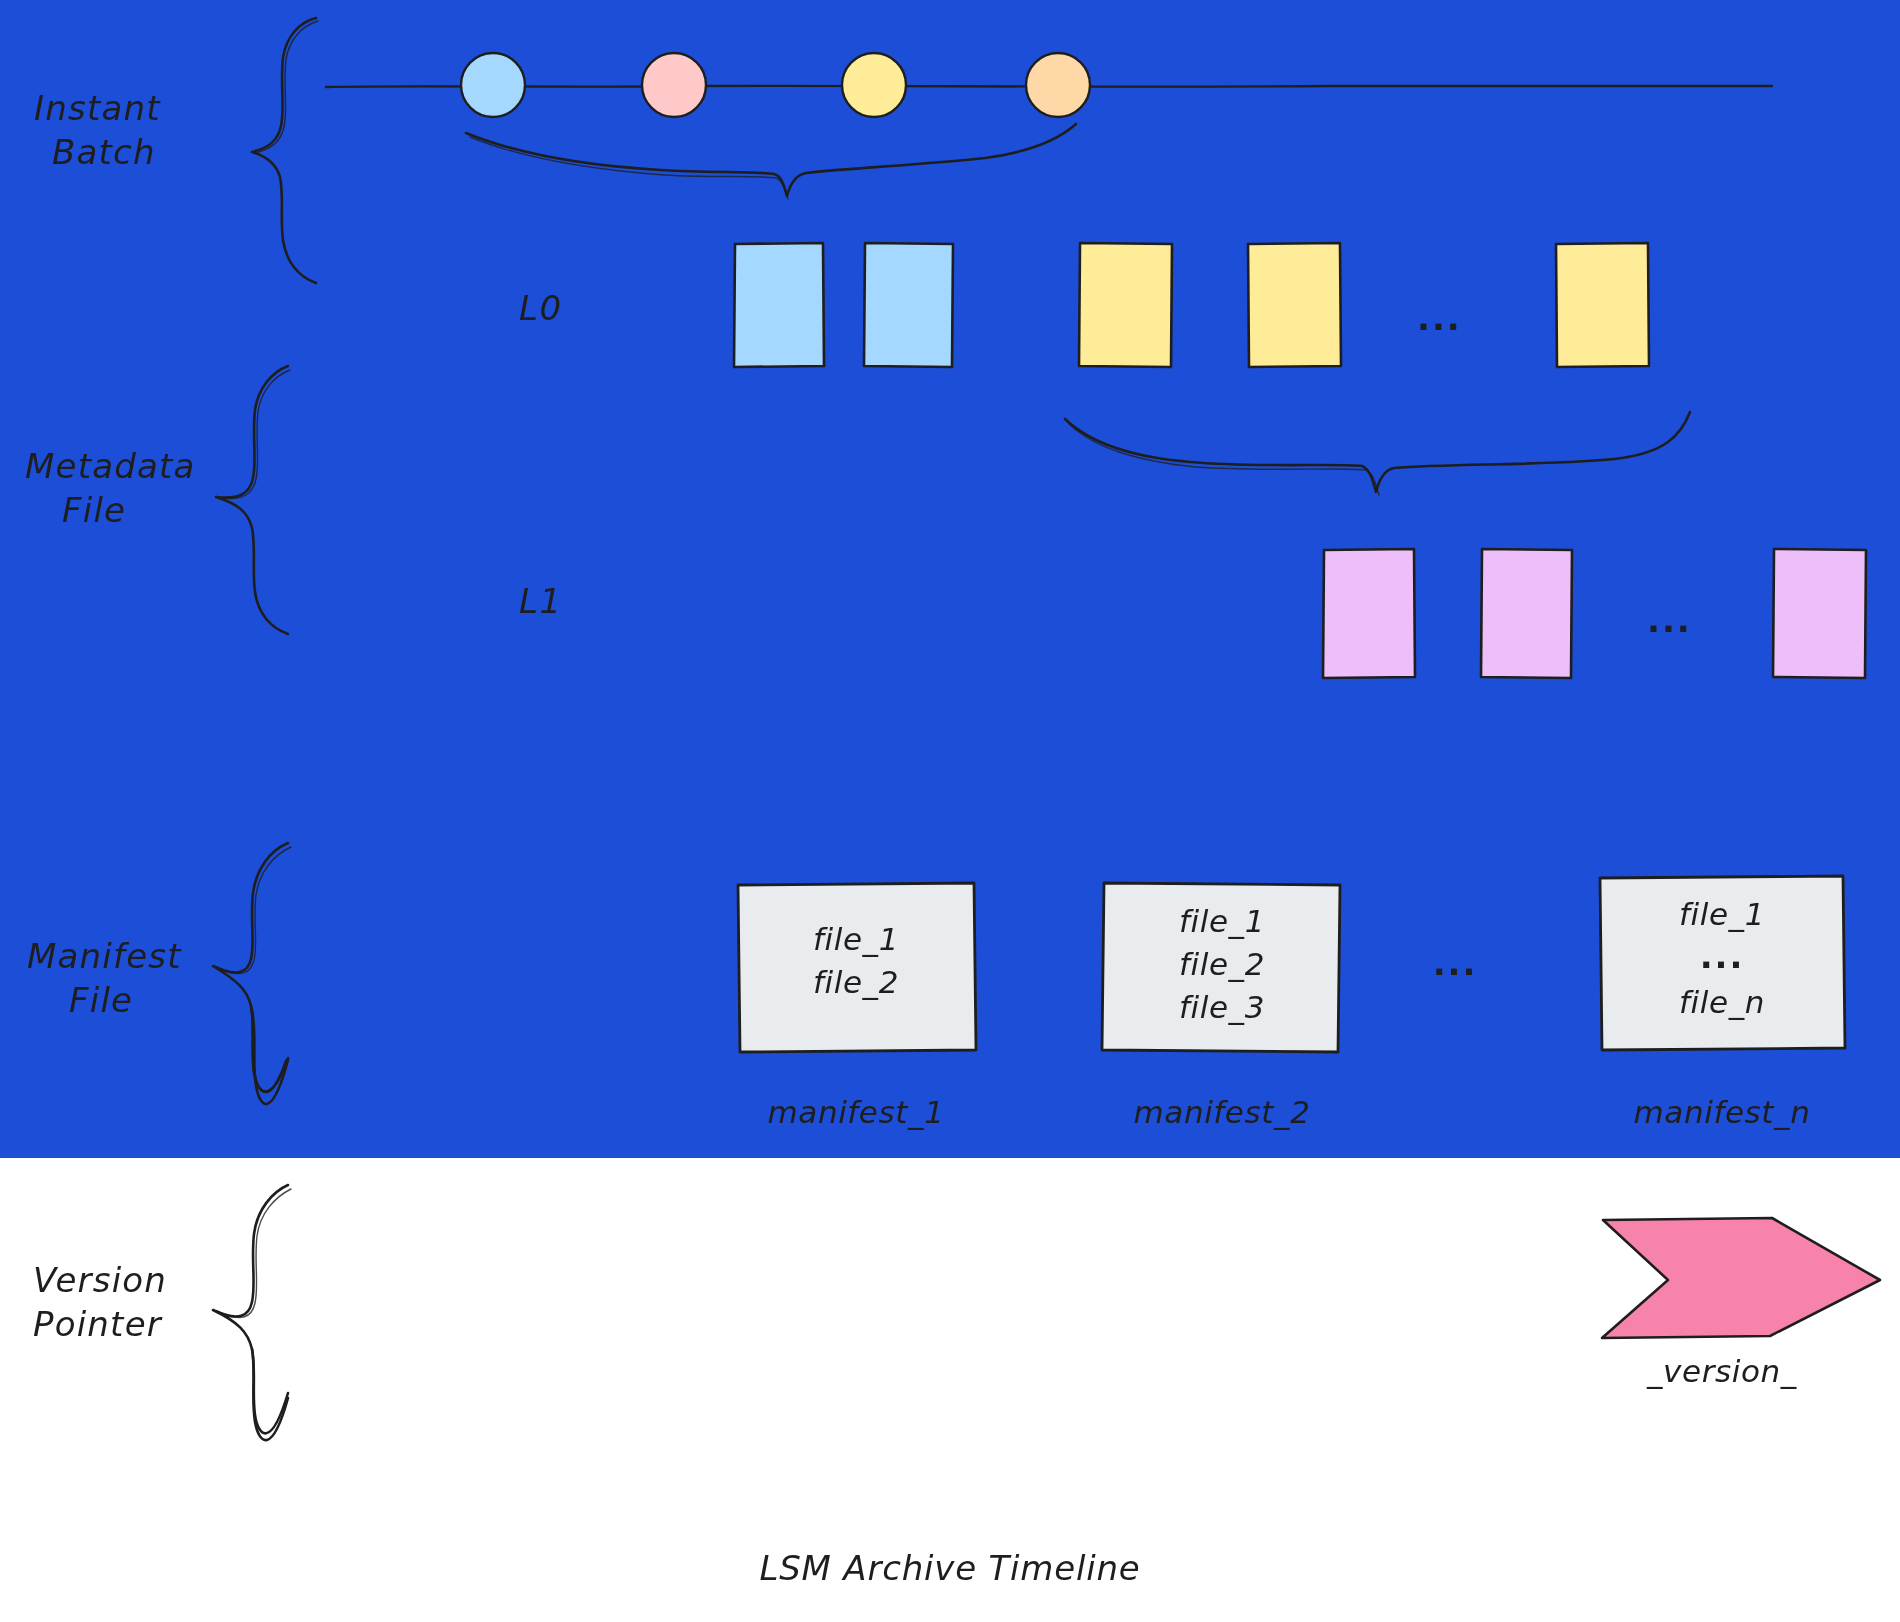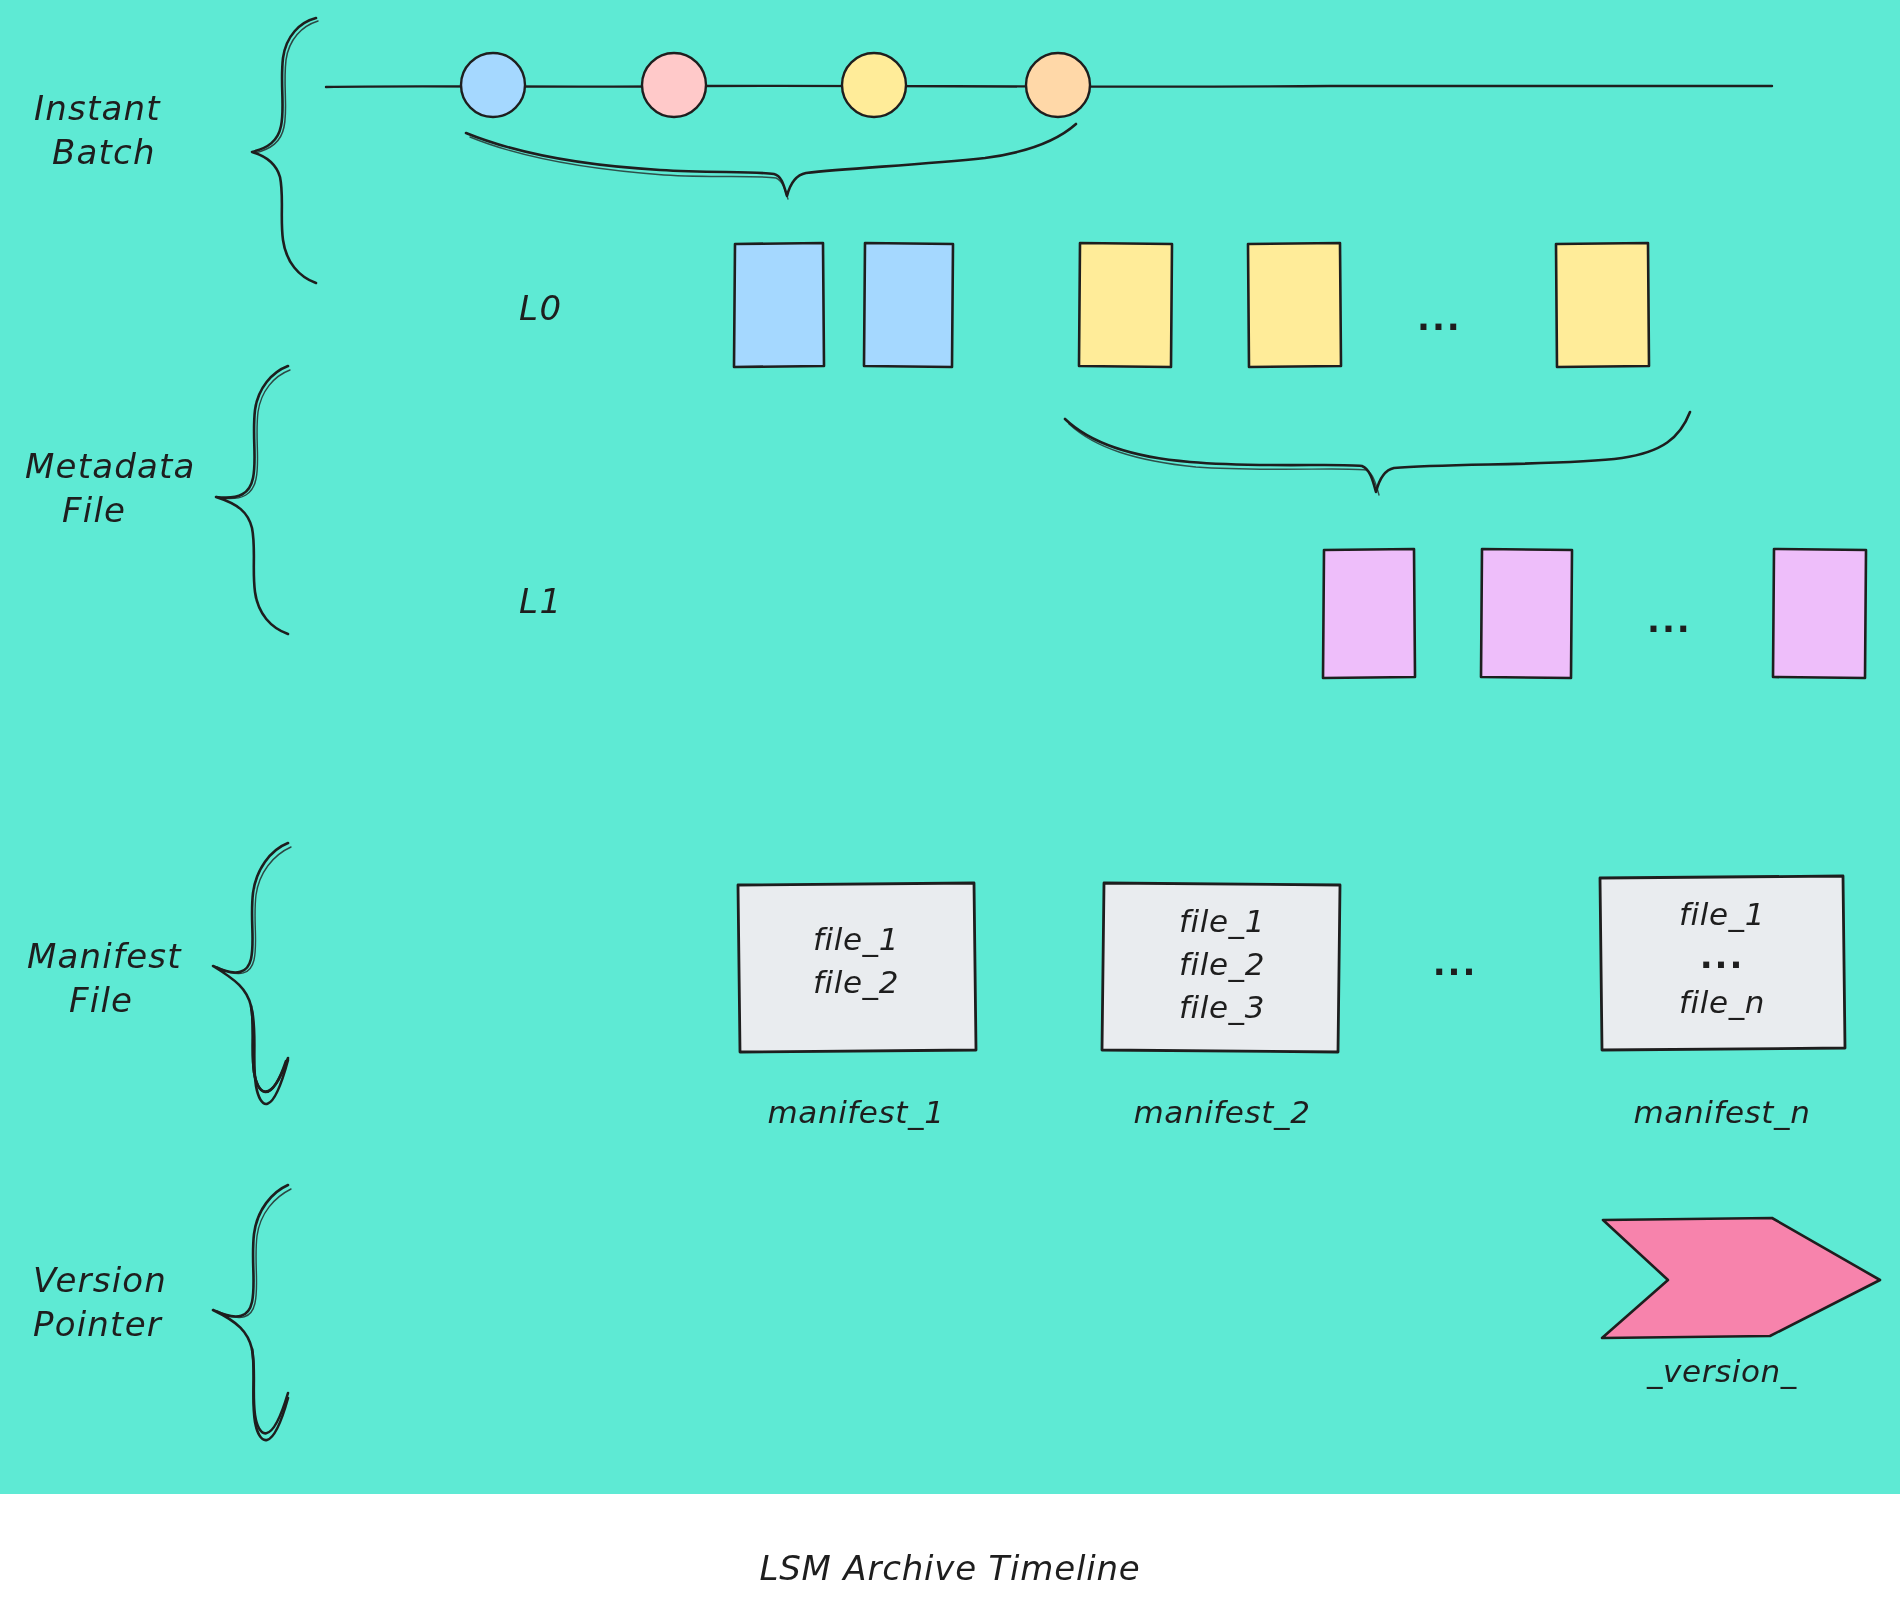--- a/index.html
+++ b/index.html
@@ -9,22 +9,22 @@
   }
   body {
     width: 1900px;
     height: 1622px;
     overflow: hidden;
     font-family: "DejaVu Sans", sans-serif;
   }
   #stage {
     position: relative;
     width: 1900px;
-    height: 1494px;
-    background: #5eead4;
+    height: 1158px;
+    background: #1d4ed8;
   }
   #canvas {
     position: absolute;
     left: 0;
     top: 0;
     width: 1900px;
     height: 1622px;
   }
   .hand-text {
     font-family: "DejaVu Sans", sans-serif;

